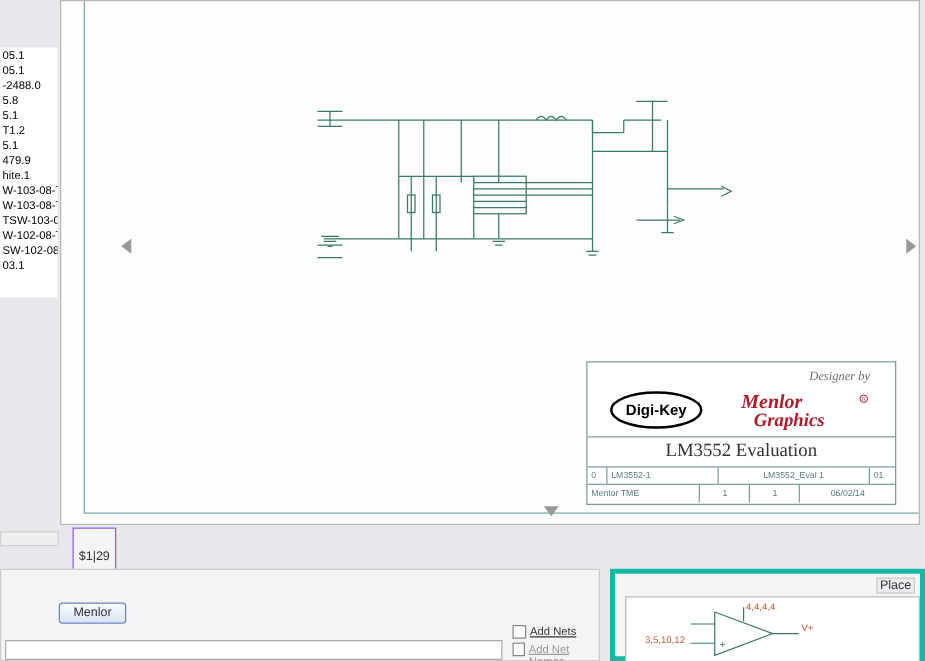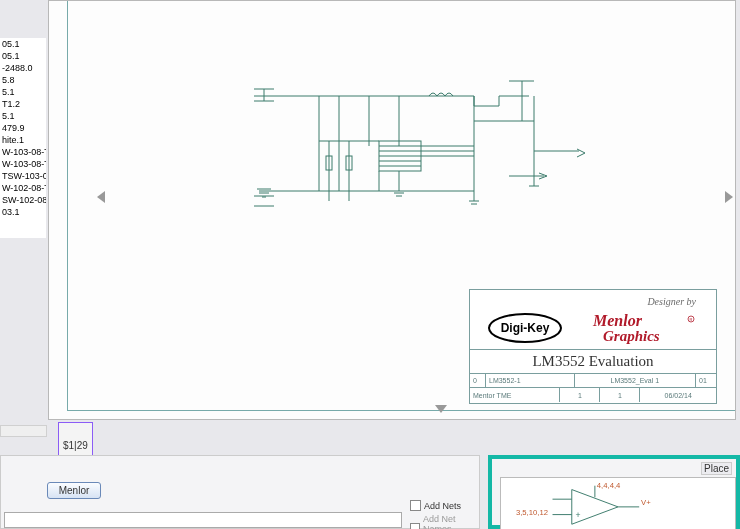--- a/index.html
+++ b/index.html
@@ -224,22 +224,23 @@
     border: 1px solid #aaa;
     background: #fff;
   }
 
   .checkbox-row {
     position: absolute;
     left: 409px;
     font-size: 9px;
     color: #333;
     display: flex;
-    align-items: flex-end;
+    align-items: flex-start;
     gap: 3px;
+    text-decoration: underline;
   }
   .checkbox-row.r1 { top: 44px; }
   .checkbox-row.r2 { top: 58px; color: #9a9a9a; }
   .faux-check {
     width: 11px; height: 11px;
     border: 1px solid #888;
     background: #fff;
   }
 
   

